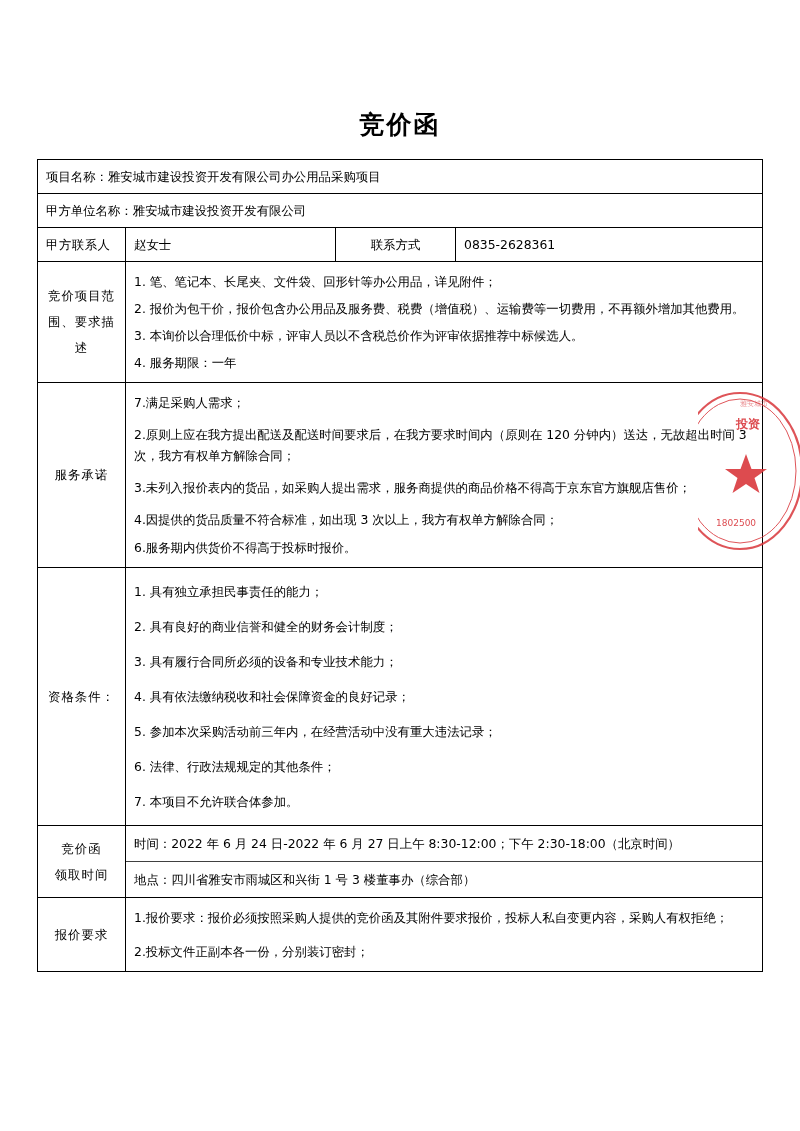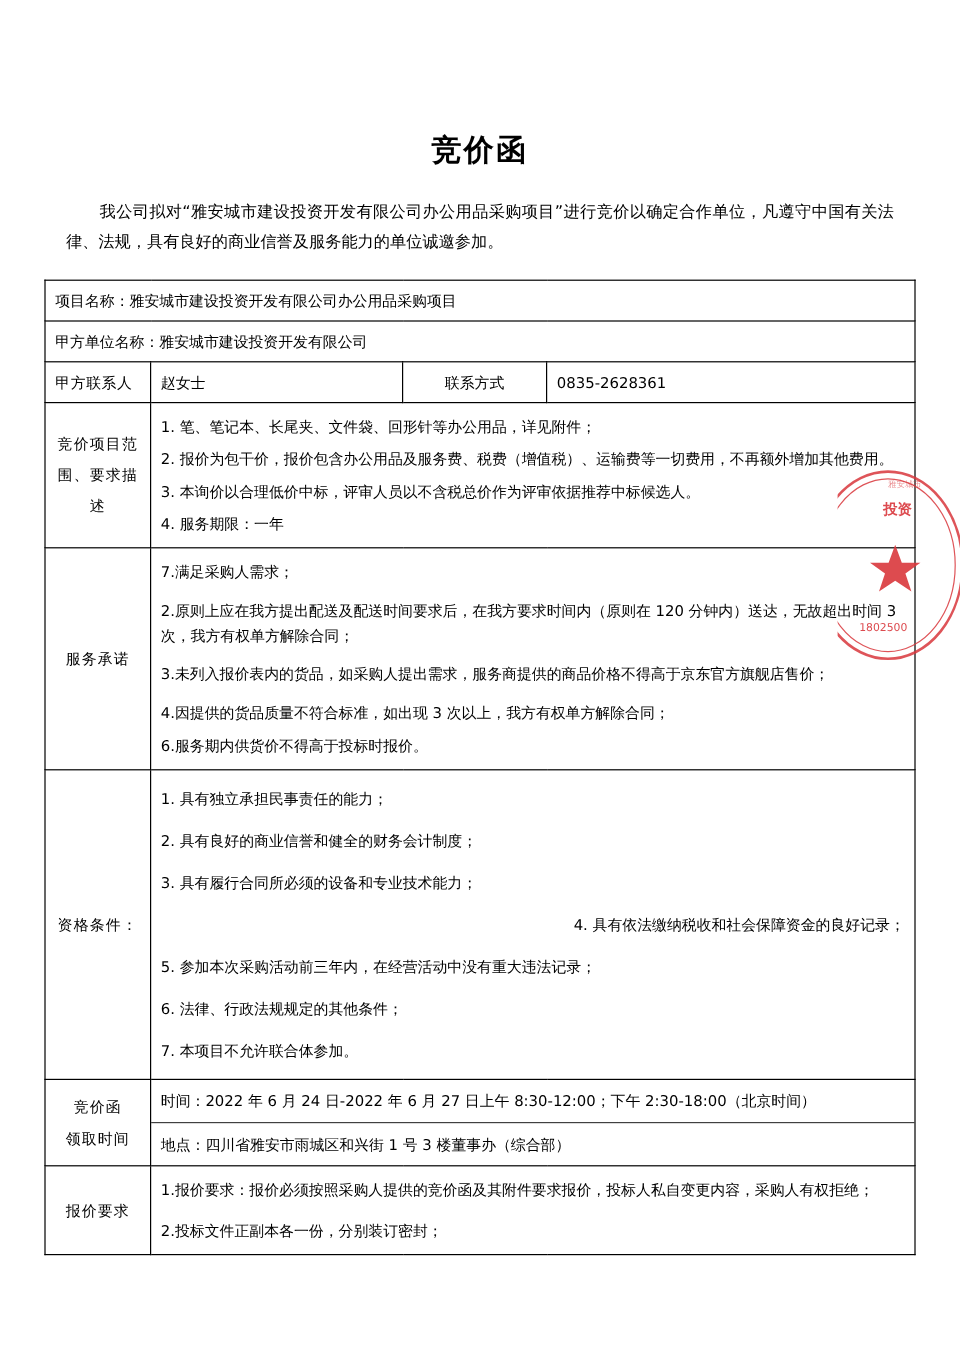--- a/index.html
+++ b/index.html
@@ -77,21 +77,20 @@
     letter-spacing: 1px;
   }
 </style>
 </head>
 <body>
 
 <div class="page">
 
   <div class="doc-title">竞价函</div>
 
-  <div class="intro">我公司拟对“雅安城市建设投资开发有限公司办公用品采购项目”进行竞价以确定合作单位，凡遵守中国有关法律、法规，具有良好的商业信誉及服务能力的单位诚邀参加。</div>
 
   <table class="main">
     <tbody>
       <tr>
         <td colspan="4">
           <span>项目名称：</span><span>雅安城市建设投资开发有限公司办公用品采购项目</span>
         </td>
       </tr>
       <tr>
         <td colspan="4">
@@ -122,21 +121,21 @@
           <div class="p" style="padding-bottom:4px;">4.因提供的货品质量不符合标准，如出现 3 次以上，我方有权单方解除合同；</div>
           <div class="p">6.服务期内供货价不得高于投标时报价。</div>
         </td>
       </tr>
       <tr>
         <td class="label-tall label-vert">资格条件：</td>
         <td colspan="3" class="cellpad">
           <div class="p" style="padding:7px 0;">1. 具有独立承担民事责任的能力；</div>
           <div class="p" style="padding:7px 0;">2. 具有良好的商业信誉和健全的财务会计制度；</div>
           <div class="p" style="padding:7px 0;">3. 具有履行合同所必须的设备和专业技术能力；</div>
-          <div class="p" style="padding:7px 0;text-align:right;">4. 具有依法缴纳税收和社会保障资金的良好记录；</div>
+          <div class="p" style="padding:7px 0;">4. 具有依法缴纳税收和社会保障资金的良好记录；</div>
           <div class="p" style="padding:7px 0;">5. 参加本次采购活动前三年内，在经营活动中没有重大违法记录；</div>
           <div class="p" style="padding:7px 0;">6. 法律、行政法规规定的其他条件；</div>
           <div class="p" style="padding:7px 0;">7. 本项目不允许联合体参加。</div>
         </td>
       </tr>
       <tr>
         <td class="label-tall label-vert">
           <div>竞价函</div>
           <div>领取时间</div>
         </td>

